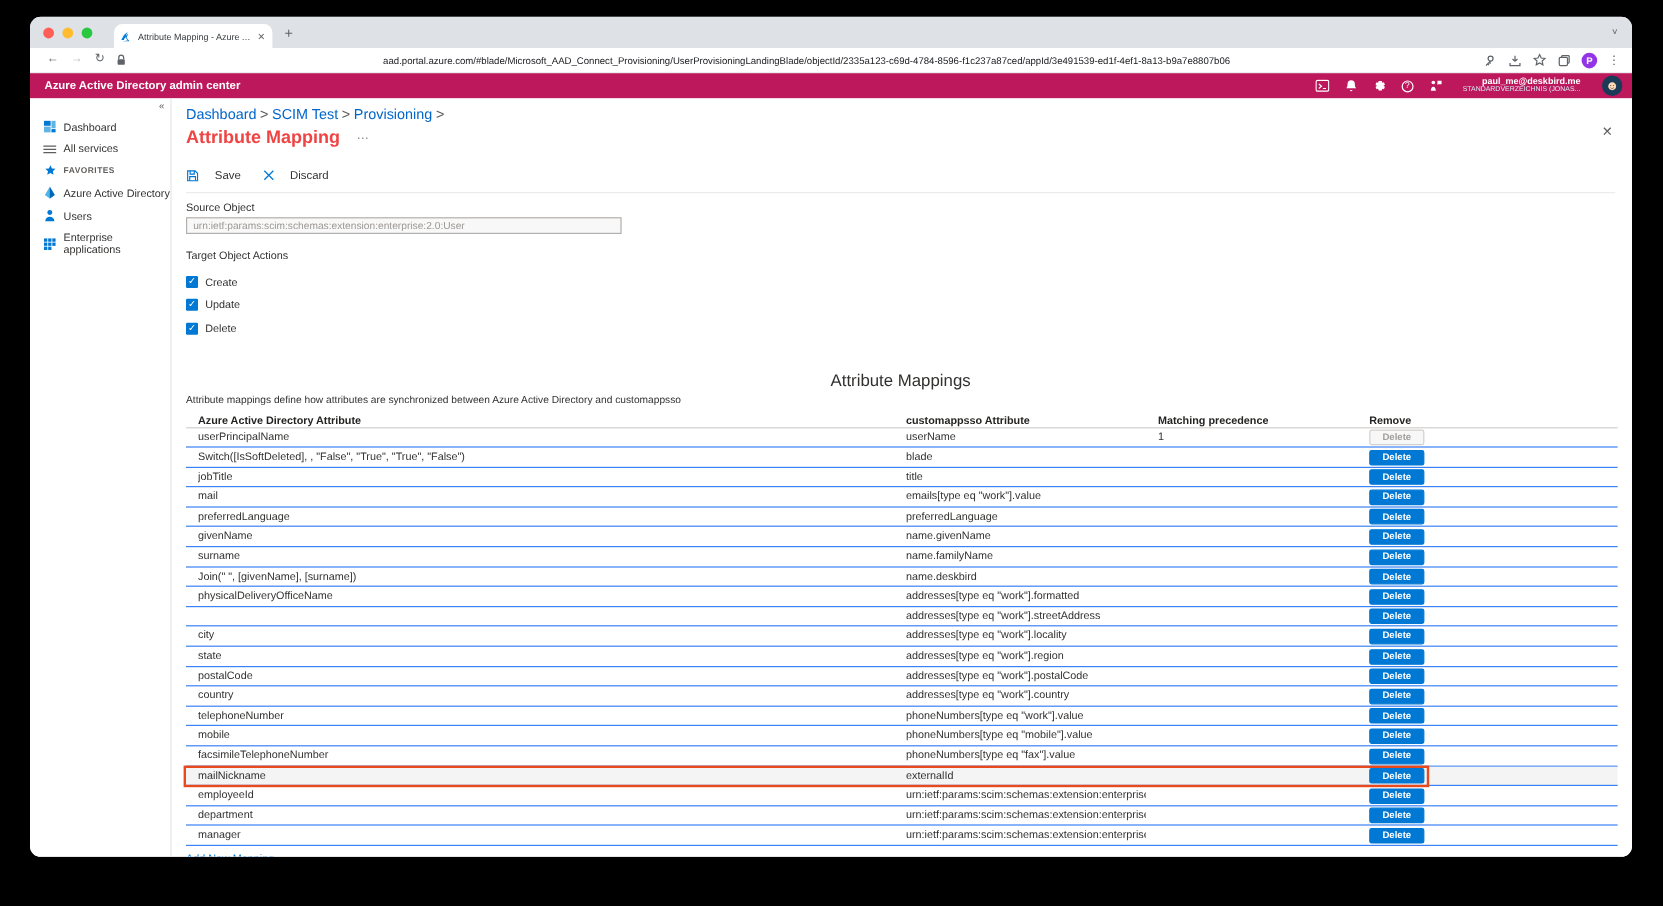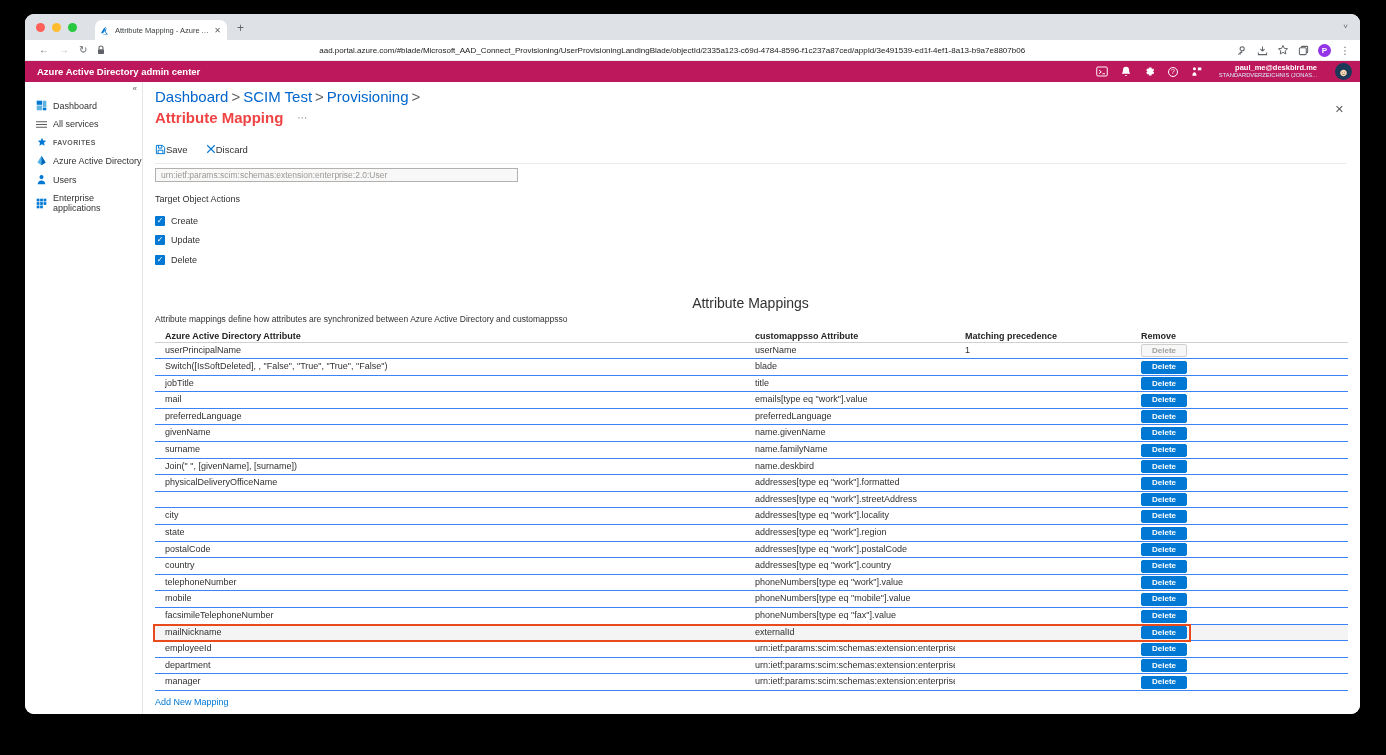--- a/index.html
+++ b/index.html
@@ -41,30 +41,30 @@
 
   
   .content { display:flex; height:632px; background:#fff; }
   .sidebar { width:118px; border-right:1px solid #e6e6e6; position:relative; padding-top:14px; flex-shrink:0; }
   .collapse { position:absolute; right:5px; top:2px; font-size:8px; color:#605e5c; }
   .side-item { display:flex; align-items:center; gap:6px; padding:4px 0 4px 11px; font-size:9px; color:#323130; cursor:default; }
   .side-item .sico { width:11px; display:flex; justify-content:center; }
   .side-item.heading { font-size:7px; font-weight:bold; color:#605e5c; letter-spacing:.4px; }
 
   .main { flex:1; position:relative; padding:5px 14px 0 12px; overflow:hidden; }
-  .breadcrumb { font-size:15px; margin-top:1px; }
+  .breadcrumb { font-size:12px; margin-top:1px; }
   .breadcrumb a { color:#0066cc; text-decoration:none; cursor:pointer; }
   .breadcrumb .sep { color:#605e5c; margin:0 3px; }
   .page-title-row { display:flex; align-items:center; margin-top:4px; }
   .page-title { font-size:15px; font-weight:bold; color:#ef4444; }
   .title-ellipsis { font-size:10px; color:#8a8886; margin-left:14px; letter-spacing:1px; }
   .blade-close { position:absolute; top:21px; right:16px; font-size:11px; color:#605e5c; cursor:pointer; }
 
   .commandbar { display:flex; align-items:center; gap:18px; margin-top:15px; height:16px; }
-  .cmd { display:flex; align-items:center; gap:0; font-size:9.5px; color:#323130; cursor:pointer; }
+  .cmd { display:flex; align-items:center; gap:13px; font-size:9.5px; color:#323130; cursor:pointer; }
   .cmd svg { display:block; }
   .divider { border-top:1px solid #edebe9; margin-top:6px; }
 
   .field-label { font-size:9px; color:#323130; margin-top:7px; }
   .src-input { margin-top:3px; width:363px; height:14px; background:#f8f8f8; border:1px solid #b3b0ad; font-size:8.5px; color:#9b9895; padding:0 5px; font-family:"Liberation Sans", sans-serif; }
 
   .cb-list { margin-top:7px; }
   .cb-row { display:flex; align-items:center; gap:6px; height:19.5px; cursor:pointer; }
   .cb { width:10px; height:10px; border-radius:1px; background:#0078d4; color:#fff; font-size:8px; line-height:10px; text-align:center; }
   .cb.un { background:#fff; border:1px solid #8a8886; }
@@ -270,20 +270,21 @@
         <span class="cmd">
           <svg width="10" height="10" viewBox="0 0 16 16">
               <path stroke="#0078d4" stroke-width="1.7" d="m2 2 12 12M14 2 2 14"></path>
             </svg>
           <span>Discard</span>
         </span>
       </div>
 
       <div class="divider"></div>
 
+      <div class="field-label">Source Object</div>
       <input class="src-input" disabled="" value="urn:ietf:params:scim:schemas:extension:enterprise:2.0:User" style="">
 
       <div class="field-label" style="margin-top:12px">Target Object Actions</div>
       <div class="cb-list">
           <div class="cb-row">
             <span class="cb">✓</span>
             <span class="cb-label">Create</span>
           </div>
           <div class="cb-row">
             <span class="cb">✓</span>

